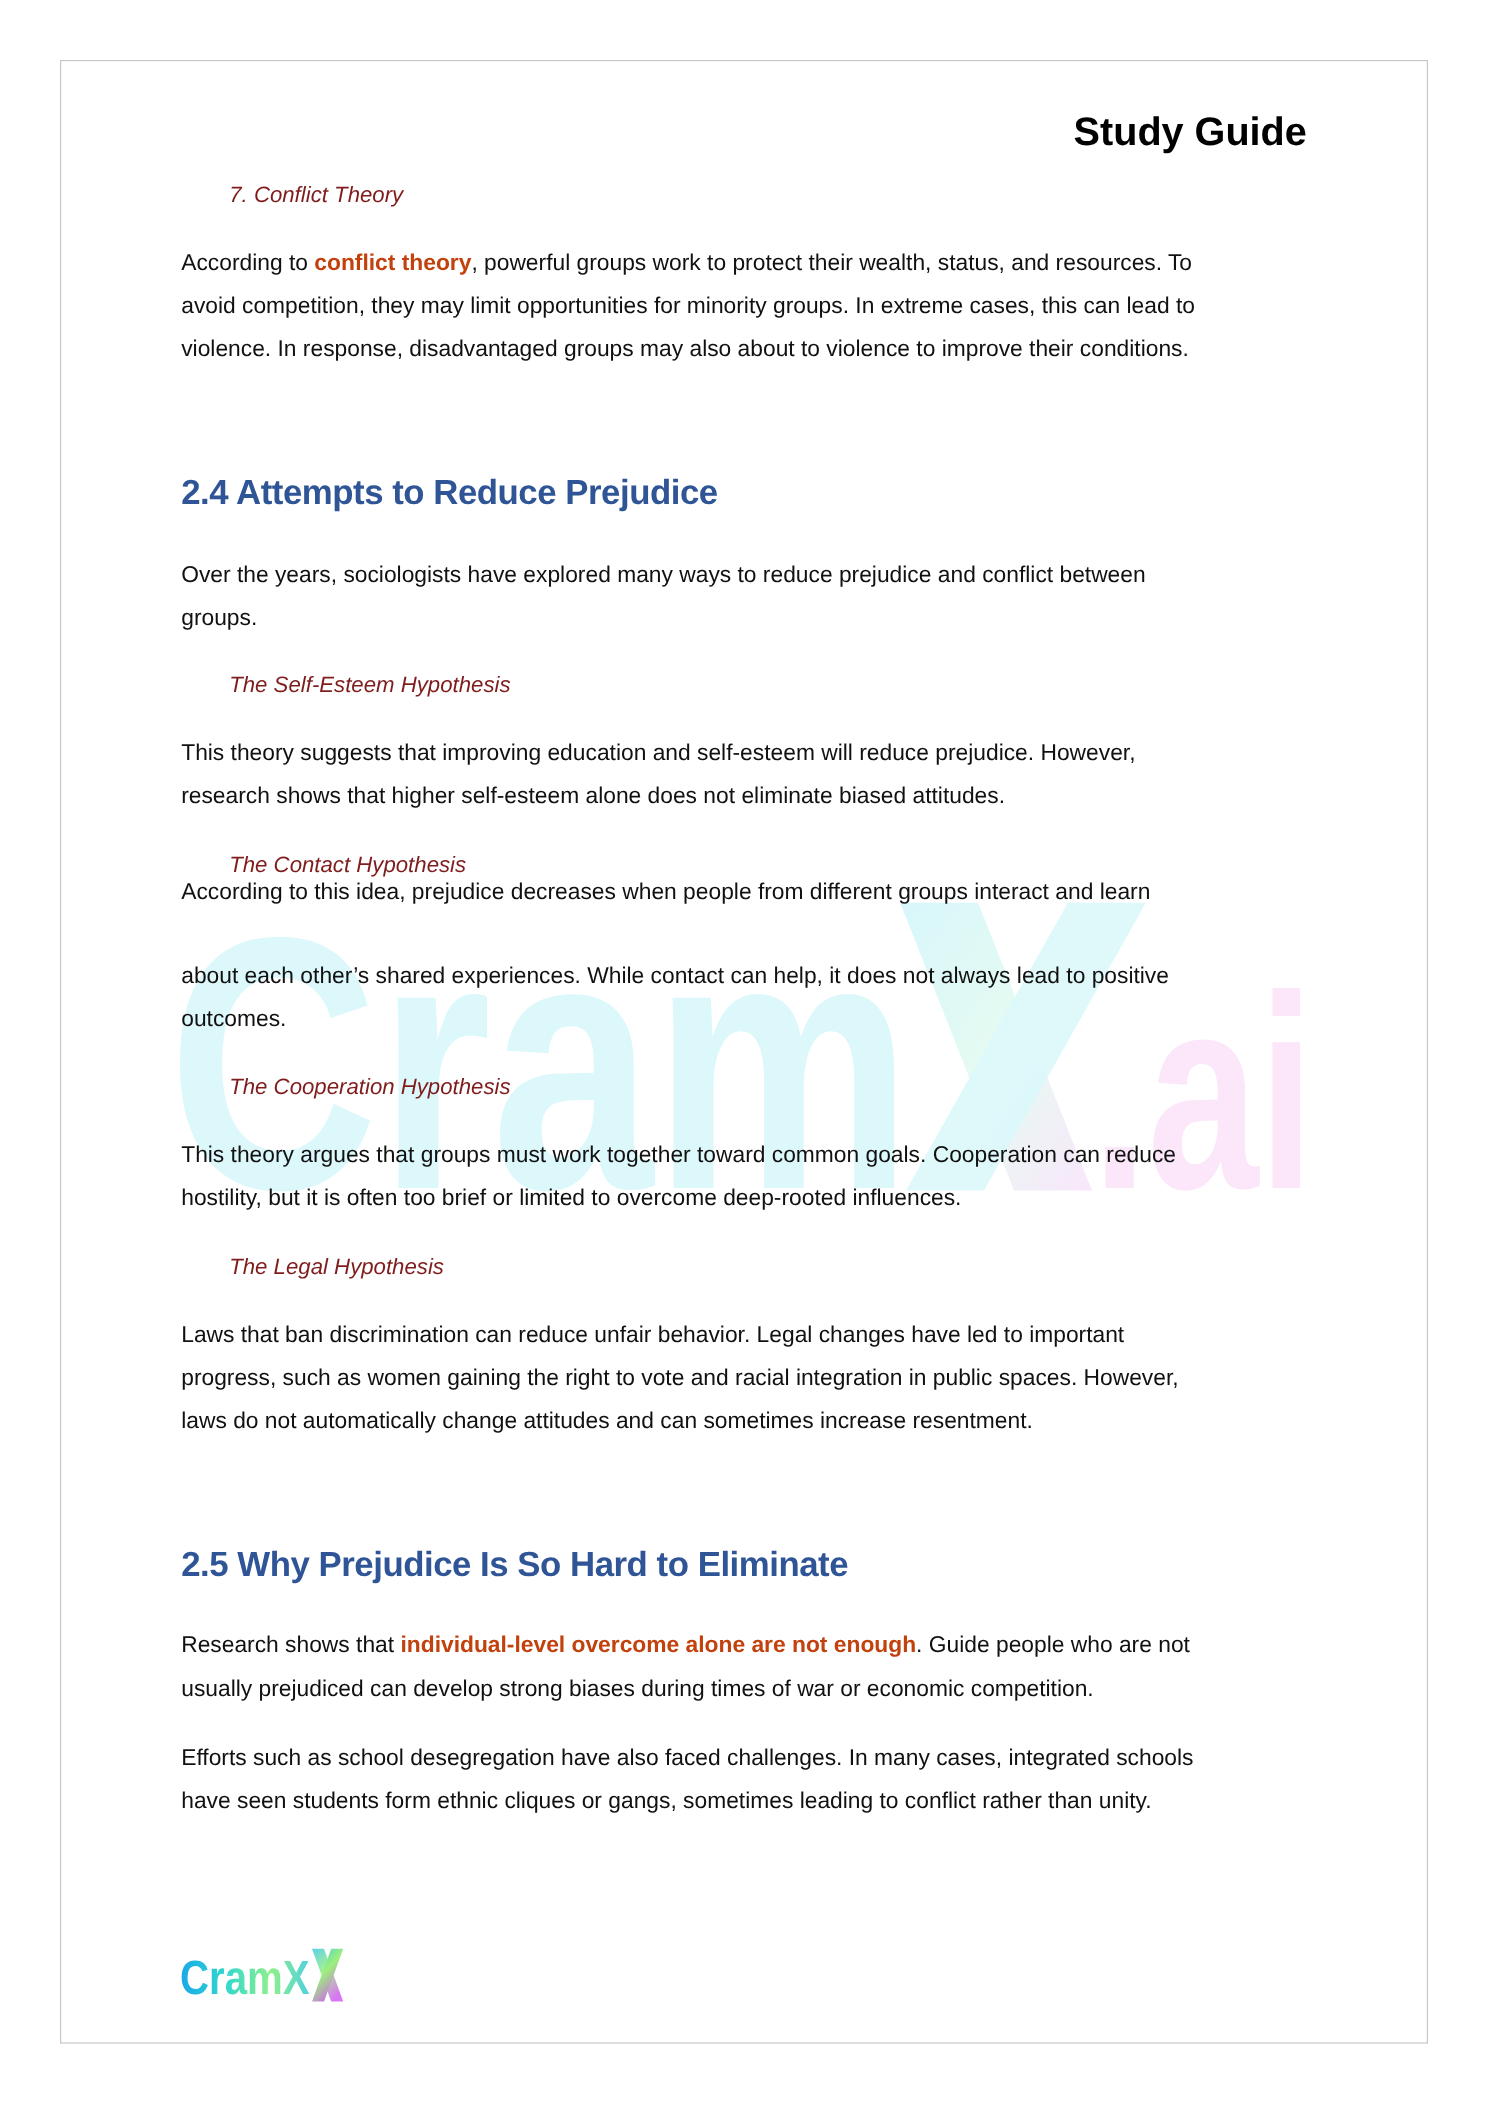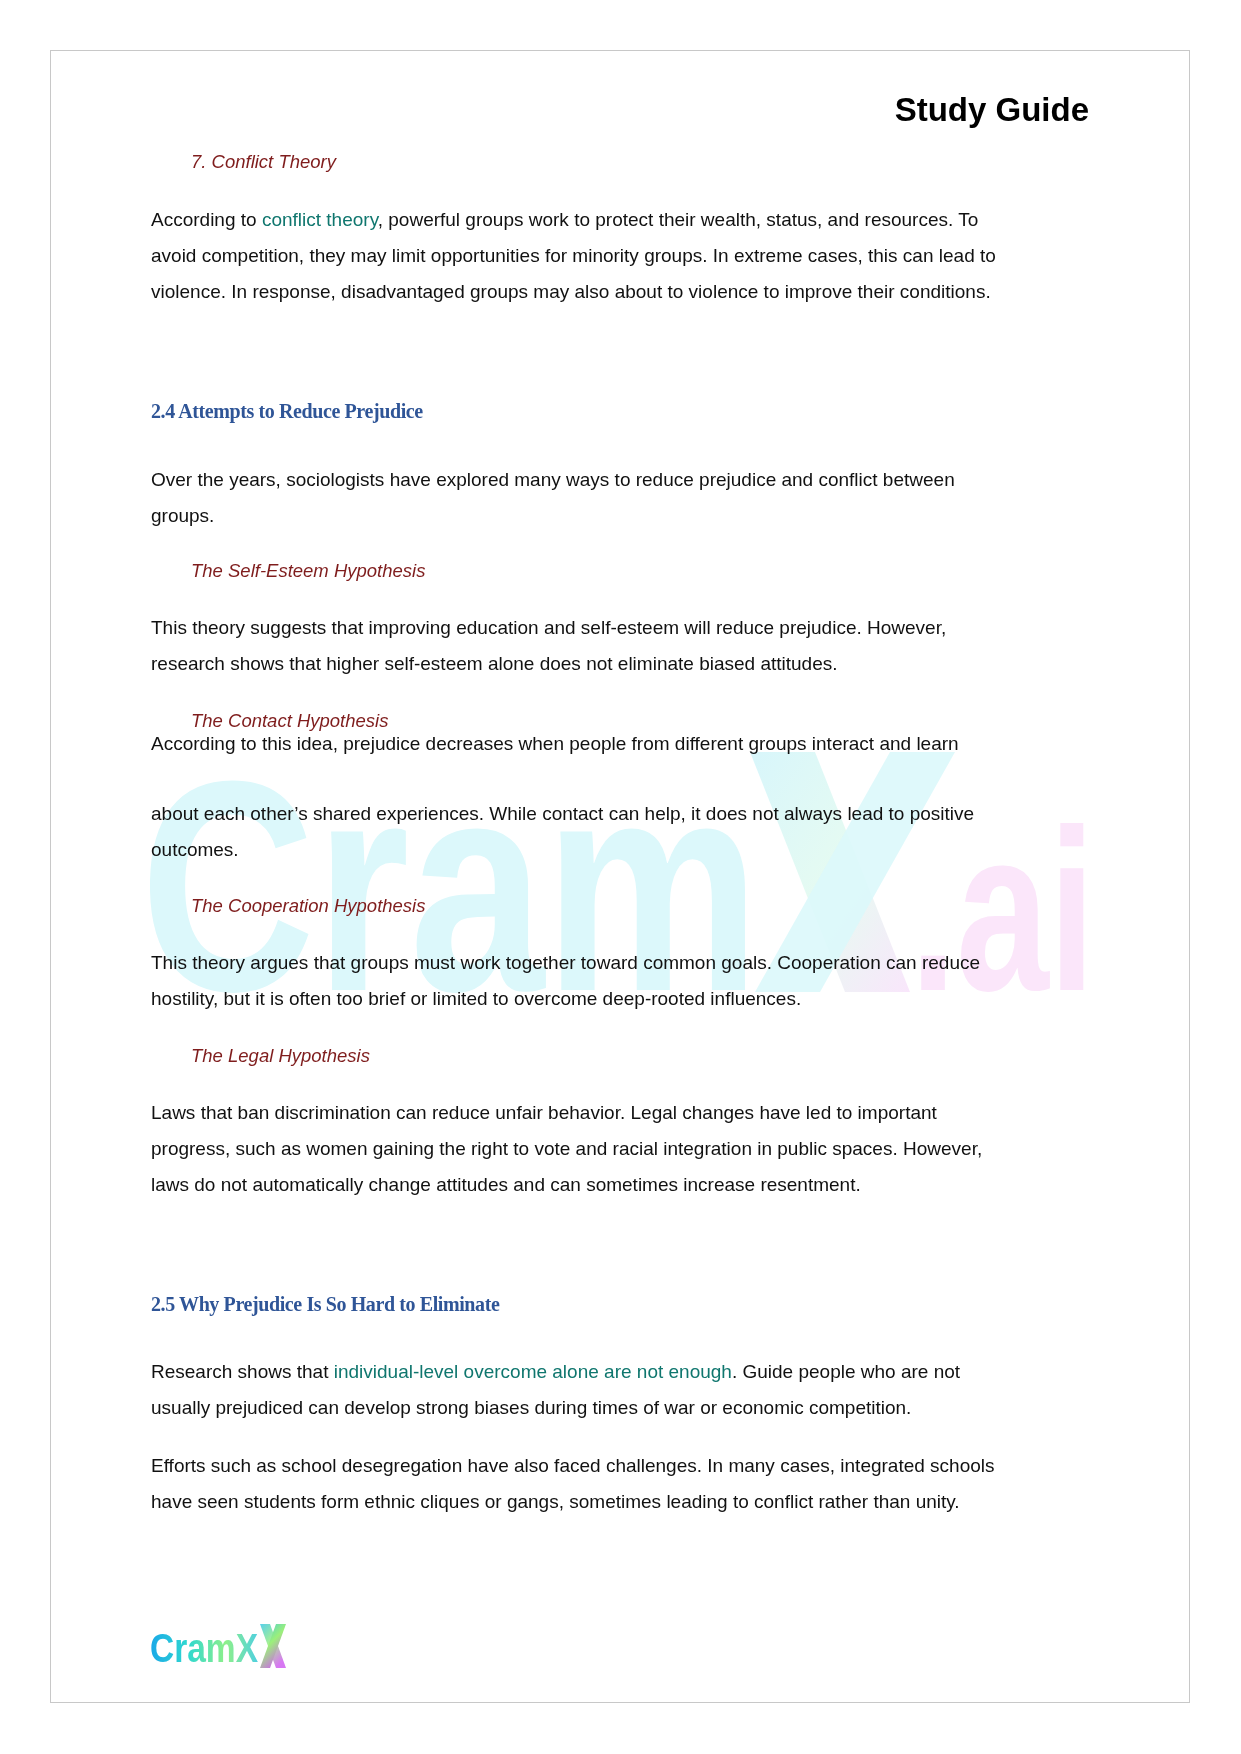--- a/index.html
+++ b/index.html
@@ -7,25 +7,25 @@
          font-family: "Liberation Sans", sans-serif; color: #111111; }
   .page-frame { position: absolute; left: 50px; top: 50px; width: 1140px; height: 1653px;
                 border: 1px solid #c8c8c8; box-sizing: border-box; background: #ffffff; }
   .watermark { position: absolute; left: 150px; top: 752px; width: 950px; height: 250px;
                pointer-events: none; z-index: 0; }
   .doc-title { position: absolute; right: 152px; top: 90px; font-size: 33px; font-weight: bold;
                color: #000000; line-height: 40px; white-space: nowrap; z-index: 2; text-align: center; }
   .content { position: absolute; left: 151px; top: 0; width: 950px; z-index: 2; }
   .line { position: absolute; left: 0; white-space: nowrap; font-size: 19px; line-height: 24px;
           color: #111111; }
-  .line b { font-weight: normal; color: #0f766e; }
+  .line b { font-weight: bold; color: #c2410c; }
   .subhead { position: absolute; left: 0; white-space: nowrap; font-size: 18.5px; line-height: 24px;
              font-weight: normal; font-style: italic; color: #7f1d1d; margin-left: 40px; }
-  .section-heading { position: absolute; left: 0; white-space: nowrap; font-size: 20px; line-height: 30px;
-                     font-weight: bold; color: #2f5597; letter-spacing: -0.4px; font-family: Liberation Serif, serif; }
+  .section-heading { position: absolute; left: 0; white-space: nowrap; font-size: 29px; line-height: 30px;
+                     font-weight: bold; color: #2f5597; letter-spacing: -0.4px; }
   .logo { position: absolute; left: 150px; top: 1622px; width: 150px; height: 50px; z-index: 2; }
 </style>
 </head>
 <body>
 
 <div class="page-frame"></div>
 
 <svg class="watermark" viewBox="0 0 950 250" xmlns="http://www.w3.org/2000/svg">
   <defs>
     <linearGradient id="wmx" x1="0" y1="0" x2="1" y2="1">

